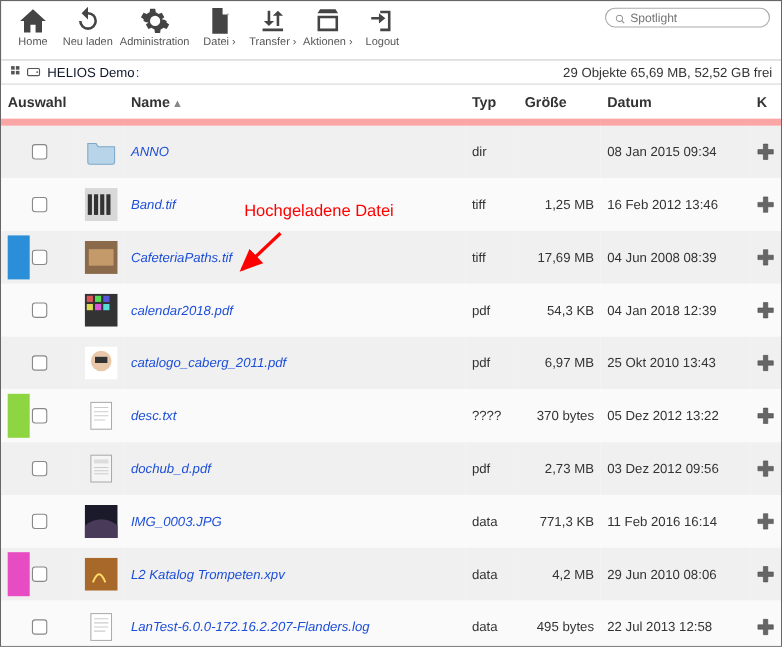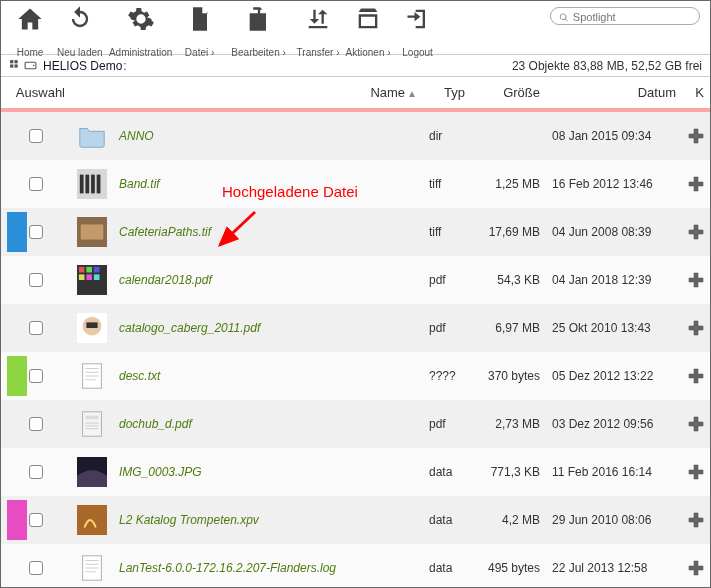--- a/index.html
+++ b/index.html
@@ -1,46 +1,46 @@
 <!DOCTYPE html>
 <html><head>
 <meta charset="utf-8">
 <style>
 *{margin:0;padding:0;box-sizing:border-box;font-family:Arial,Helvetica,sans-serif}
 body{width:711px;height:588px;background:#fff;border:1px solid #666;overflow:hidden;font-size:12px;color:#333}
 .toolbar{display:flex;align-items:flex-start;padding:4px 8px 2px;border-bottom:1px solid #ccc;position:relative;height:54px}
 .toolbar-btn{display:flex;flex-direction:column;align-items:center;margin-right:6px;cursor:pointer;min-width:42px}
 .toolbar-btn svg{width:28px;height:28px;fill:#444}
-.toolbar-btn span{font-size:10px;color:#555;margin-top:14px;white-space:nowrap}
+.toolbar-btn span{font-size:10px;color:#555;margin-top:0;white-space:nowrap}
 .toolbar-btn.wide{min-width:64px}
 .spotlight{position:absolute;right:10px;top:6px;display:flex;align-items:flex-end;border:1px solid #aaa;border-radius:10px;padding:1px 8px;width:150px;height:18px}
 .spotlight svg{width:11px;height:11px;fill:#888;margin-right:4px}
 .spotlight input{border:none;outline:none;font-size:11px;width:100%;background:transparent}
 .breadcrumb-bar{display:flex;align-items:center;padding:3px 8px;border-bottom:1px solid #ccc;height:22px}
 .breadcrumb-bar svg{width:13px;height:13px;margin-right:2px}
 .breadcrumb-bar .bc-link{color:#0f172a;font-size:12px;text-decoration:none}
 .breadcrumb-bar .bc-sep{color:#2233bb;margin:0 1px}
 .status-text{margin-left:auto;font-size:12px;color:#333}
 .table{width:100%;border-collapse:collapse}
-.table th{text-align:right;font-weight:normal;padding:8px 6px;font-size:13px;border-bottom:4px solid #fca5a5;background:#fff}
+.table th{text-align:left;font-weight:bold;padding:8px 6px;font-size:13px;border-bottom:6px solid #fca5a5;background:#fff}
 .table th.name{cursor:pointer}
 .table td{padding:4px 6px;font-size:12px;vertical-align:middle;height:40px}
 .table tr.row:nth-child(odd) td{background:#f0f0f0}
 .table tr.row:nth-child(even) td{background:#fafafa}
 .col-sel{width:70px;text-align:center}
 .col-icon{width:36px}
 .col-name{min-width:250px}
 .col-type{width:48px}
 .col-size{width:75px;text-align:right;padding-right:10px}
 .col-date{width:136px}
 .col-k{width:28px;text-align:center}
 .sel-cell{position:relative;height:40px}
 .sel-color{position:absolute;left:0;top:0;width:20px;height:100%}
 .sel-box{position:absolute;left:50%;top:50%;transform:translate(-50%,-50%);width:14px;height:14px;border:1px solid #888;border-radius:3px;background:#fff;cursor:pointer}
-.file-link{color:#4d7c0f;text-decoration:none;font-style:italic}
+.file-link{color:#1d4ed8;text-decoration:none;font-style:italic}
 .thumb{width:30px;height:30px;display:flex;align-items:center;justify-content:center;cursor:pointer}
 .thumb svg{width:30px;height:30px}
 .plus-btn{width:16px;height:16px;cursor:pointer}
 .sort-arrow{display:inline-block;margin-left:2px;font-size:10px;color:#888}
 .annotation{position:absolute;left:222px;top:183px;color:#ff0000;font-size:15px;font-weight:normal;pointer-events:none}
 .arrow{position:absolute;left:215px;top:207px;pointer-events:none}
 </style>
 </head>
 <body>
 
@@ -61,26 +61,20 @@
     <svg viewBox="0 0 24 24">
         <path d="M12 8a4 4 0 1 0 0 8 4 4 0 0 0 0-8zm9 4a9 9 0 0 1-.1 1.3l2.1 1.6-2 3.5-2.5-1a7 7 0 0 1-2.2 1.3l-.4 2.7h-4l-.4-2.7a7 7 0 0 1-2.2-1.3l-2.5 1-2-3.5 2.1-1.6A9 9 0 0 1 3 12a9 9 0 0 1 .1-1.3L1 9.1l2-3.5 2.5 1a7 7 0 0 1 2.2-1.3L8.1 2.6h4l.4 2.7a7 7 0 0 1 2.2 1.3l2.5-1 2 3.5-2.1 1.6A9 9 0 0 1 21 12z"></path>
       </svg>
     <span>Administration</span>
   </div>
   <div class="toolbar-btn">
     <svg viewBox="0 0 24 24">
         <path d="M6 2h8l4 4v16H6zM14 2v5h5"></path>
       </svg>
     <span>Datei ›</span>
-  </div>
-  <div class="toolbar-btn wide">
-    <svg viewBox="0 0 24 24">
-        <path d="M7 2h6l2 2h-2v3h5v15H4V7h5V4H7zm2 2v3h2V4z"></path>
-      </svg>
-    <span>Bearbeiten ›</span>
   </div>
   <div class="toolbar-btn">
     <svg viewBox="0 0 24 24">
         <path d="M4 18h16v2H4zM8 4v8H5l4 4 4-4h-3V4zm8 0l-4 4h3v8h2V8h3z"></path>
       </svg>
     <span>Transfer ›</span>
   </div>
   <div class="toolbar-btn">
     <svg viewBox="0 0 24 24">
         <path d="M4 6h16l-2-3H6zm0 2h16v12H4zm2 2v8h12v-8z"></path>
@@ -107,21 +101,21 @@
       <rect x="10" y="2" width="6" height="6" fill="#555"></rect>
       <rect x="2" y="10" width="6" height="6" fill="#555"></rect>
       <rect x="10" y="10" width="6" height="6" fill="#555"></rect>
     </svg>
   <svg viewBox="0 0 24 24" style="margin-right:6px">
       <rect x="2" y="6" width="20" height="12" rx="2" fill="none" stroke="#555" stroke-width="2"></rect>
       <circle cx="18" cy="12" r="1.5" fill="#555"></circle>
     </svg>
   <a class="bc-link">HELIOS Demo</a>
   <span class="bc-sep">:</span>
-  <span class="status-text">23 Objekte 83,88 MB, 52,52 GB frei</span>
+  <span class="status-text">29 Objekte 65,69 MB, 52,52 GB frei</span>
 </div>
 
 <table class="table">
   <thead>
     <tr>
       <th class="col-sel">Auswahl</th>
       <th class="col-icon"></th>
       <th class="col-name name"><span>Name</span><span class="sort-arrow">▲</span></th>
       <th class="col-type">Typ</th>
       <th class="col-size">Größe</th>

